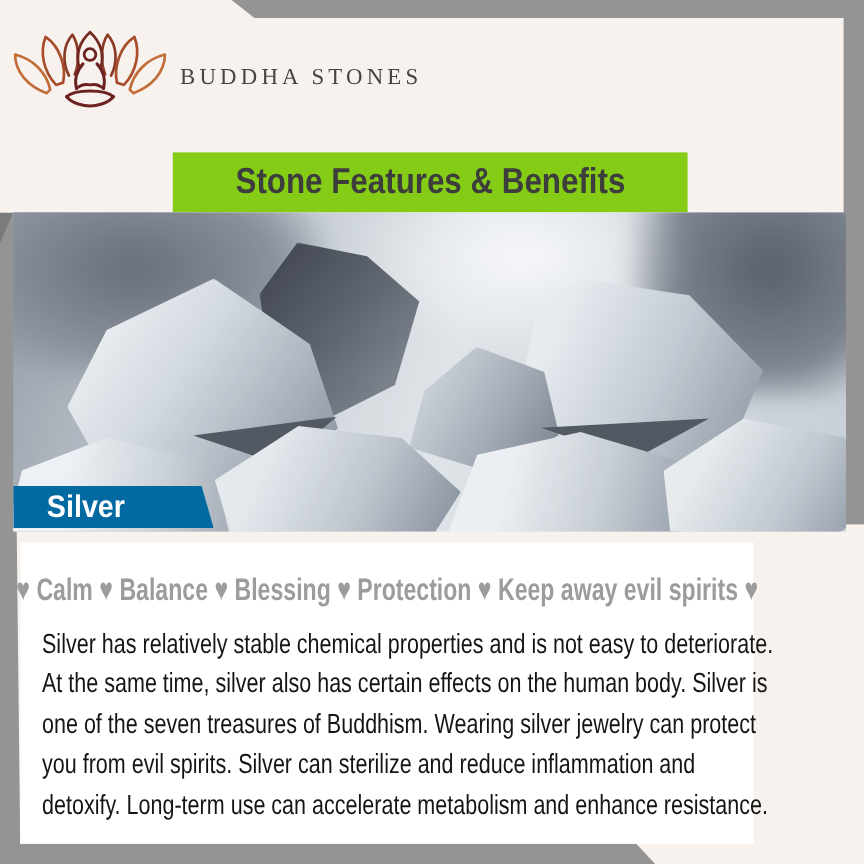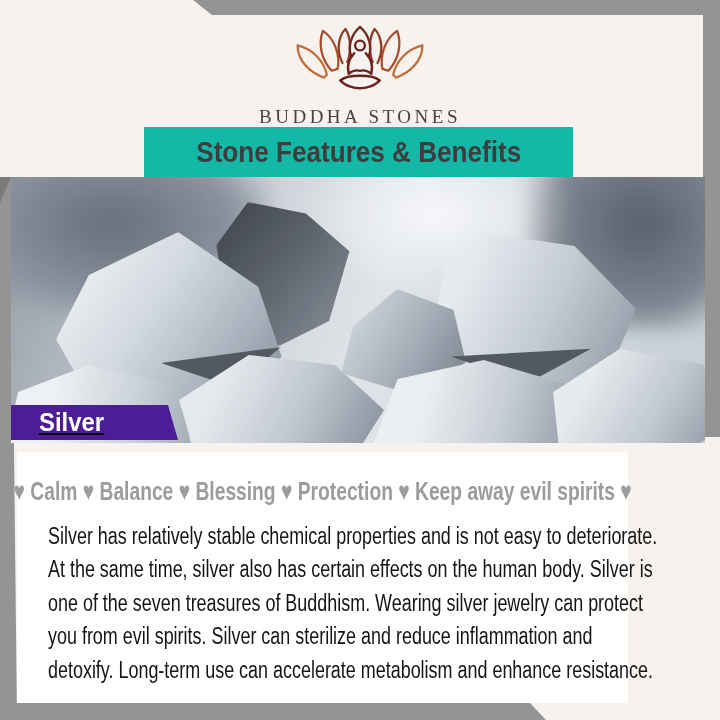--- a/index.html
+++ b/index.html
@@ -13,26 +13,26 @@
     clip-path:polygon(193px 0,720px 0,720px 15px,212px 15px);}
   #right-ribbon{left:703px;top:13px;width:17px;height:424px;}
   #left-ribbon{left:0;top:177px;width:17px;height:543px;
     clip-path:polygon(0 0,11px 0,17px 543px,0 543px);}
   #left-ribbon-fold{left:0;top:177px;width:11px;height:26px;background:#7b7b7b;
     clip-path:polygon(0 0,11px 0,0 26px);}
   #bottom-ribbon{left:0;top:703px;width:546px;height:17px;
     clip-path:polygon(0 0,530px 0,546px 17px,0 17px);}
   
   #logo{position:absolute;left:0;top:24px;width:720px;
-    display:flex;flex-direction:column;align-items:center;}
+    display:flex;flex-direction:row;align-items:center;}
   #brand-name{margin-top:4px;font-family:"Liberation Serif",serif;
     font-size:19px;letter-spacing:3.5px;color:#4b4340;font-weight:normal;}
   
   #title-banner{position:absolute;left:144px;top:127px;width:429px;height:50px;
-    background:#14b8a6;display:flex;align-items:center;justify-content:center;}
+    background:#84cc16;display:flex;align-items:center;justify-content:center;}
   #page-title{font-weight:bold;font-size:30px;color:#3d3d3d;white-space:nowrap;
     transform:scaleX(.87);}
   
   #photo{position:absolute;left:11px;top:177px;width:694px;height:266px;overflow:hidden;
     background:linear-gradient(105deg,#9aa1aa 0%,#c8ced4 25%,#e6eaed 52%,#d9dee3 75%,#ccd3d9 100%);}
   .rock{position:absolute;}
   .r-blur-tl{left:-30px;top:-30px;width:290px;height:170px;filter:blur(10px);
     background:radial-gradient(ellipse at 45% 45%,#656b75 0%,#8b929c 55%,rgba(139,146,156,0) 78%);}
   .r-blur-tr{left:515px;top:-25px;width:210px;height:180px;filter:blur(8px);
     background:radial-gradient(ellipse at 55% 40%,#565c66 0%,#7d848e 55%,rgba(125,132,142,0) 80%);}
@@ -61,31 +61,31 @@
     background:linear-gradient(115deg,#eceff2 22%,#c2c9d0 60%,#8f98a2 92%);}
   .b3{left:358px;top:183px;width:205px;height:95px;
     clip-path:polygon(14% 20%,56% 0,100% 28%,96% 100%,0 100%);
     background:linear-gradient(105deg,#f3f5f7 28%,#ccd2d8 64%,#9aa3ad 96%);}
   .b4{left:542px;top:172px;width:175px;height:108px;
     clip-path:polygon(0 40%,38% 0,86% 14%,100% 70%,72% 100%,4% 100%);
     background:linear-gradient(120deg,#eef1f3 22%,#c5ccd3 60%,#939ca6 92%);}
   .r-tint{left:0;top:0;width:694px;height:266px;background:rgba(140,155,180,.07);}
   
   #silver-label{position:absolute;left:11px;top:405px;width:167px;height:35px;
-    background:#4c1d95;clip-path:polygon(0 0,157px 0,167px 35px,0 35px);
-    display:flex;align-items:center;box-sizing:border-box;padding-left:28px;text-decoration:underline;}
+    background:#0369a1;clip-path:polygon(0 0,157px 0,167px 35px,0 35px);
+    display:flex;align-items:center;box-sizing:border-box;padding-left:28px;}
   #silver-label span{color:#ffffff;font-weight:bold;font-size:26px;white-space:nowrap;
     transform:scaleX(.92);transform-origin:left center;}
   
   #content-panel{position:absolute;left:17px;top:452px;width:611px;height:251px;
     background:#ffffff;}
   #tagline-row{margin-top:24px;display:flex;justify-content:center;}
   #tagline{font-weight:bold;font-size:26px;color:#9c9c9c;white-space:nowrap;
     transform:scaleX(.74);transform-origin:center;}
-  #paragraph{margin:13px 0 0 31px;}
+  #paragraph{margin:13px 0 0 18px;}
   .body-line{font-size:23px;line-height:33.4px;color:#151515;white-space:nowrap;
     transform:scaleX(.78);transform-origin:left center;}
 </style>
 </head>
 <body>
 
 <div id="canvas">
 
   <div id="top-ribbon" class="ribbon"></div>
   <div id="right-ribbon" class="ribbon"></div>

